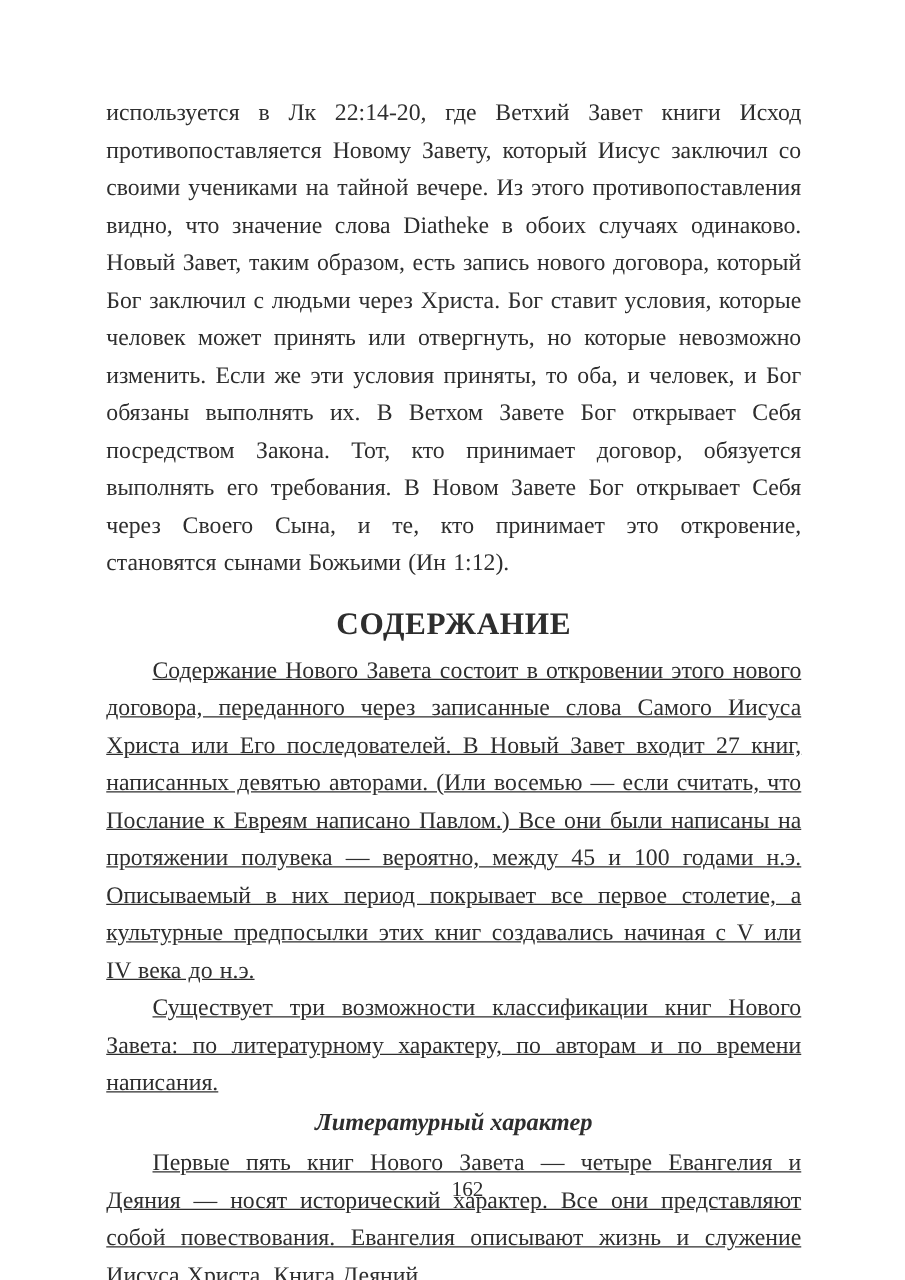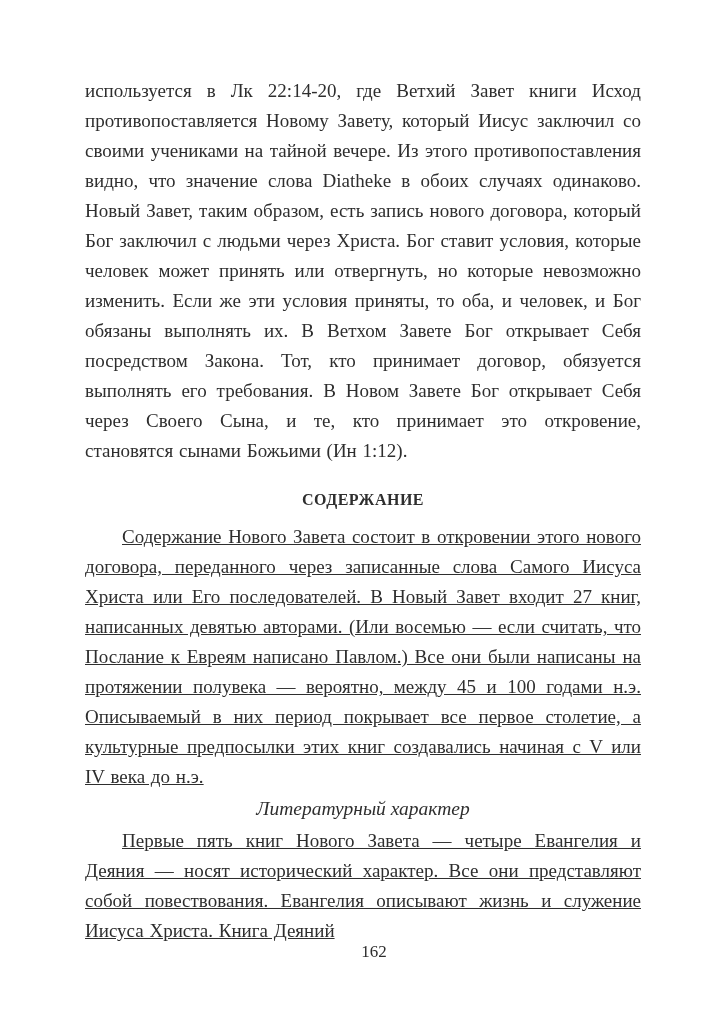--- a/index.html
+++ b/index.html
@@ -33,33 +33,33 @@
     text-align: justify;
     word-spacing: 1px;
   }
 
   .para.indent {
     text-indent: 37px;
     text-decoration: underline;
   }
 
   .section-heading {
-    font-size: 16px;
+    font-size: 25px;
     line-height: 30px;
     font-weight: bold;
     text-align: center;
     letter-spacing: 0.5px;
     margin-top: 19px;
     margin-bottom: 7px;
   }
 
   .subsection-heading {
     font-size: 19.5px;
     line-height: 30px;
-    font-weight: normal;
+    font-weight: bold;
     font-style: italic;
     text-align: center;
     margin-top: 2px;
     margin-bottom: 2px;
   }
 
   .page-number {
     position: absolute;
     top: 941px;
     left: 12px;
@@ -76,20 +76,21 @@
 <div class="page">
 
   <div class="text-block">
 
     <p class="para">используется в Лк 22:14-20, где Ветхий Завет книги Исход противопоставляется Новому Завету, который Иисус заключил со своими учениками на тайной вечере. Из этого противопоставления видно, что значение слова Diatheke в обоих случаях одинаково. Новый Завет, таким образом, есть запись нового договора, который Бог заключил с людьми через Христа. Бог ставит условия, которые человек может принять или отвергнуть, но которые невозможно изменить. Если же эти условия приняты, то оба, и человек, и Бог обязаны выполнять их. В Ветхом Завете Бог открывает Себя посредством Закона. Тот, кто принимает договор, обязуется выполнять его требования. В Новом Завете Бог открывает Себя через Своего Сына, и те, кто принимает это откровение, становятся сынами Божьими (Ин 1:12).</p>
 
     <h2 class="section-heading">СОДЕРЖАНИЕ</h2>
 
     <p class="para indent">Содержание Нового Завета состоит в откровении этого нового договора, переданного через записанные слова Самого Иисуса Христа или Его последователей. В Новый Завет входит 27 книг, написанных девятью авторами. (Или восемью — если считать, что Послание к Евреям написано Павлом.) Все они были написаны на протяжении полувека — вероятно, между 45 и 100 годами н.э. Описываемый в них период покрывает все первое столетие, а культурные предпосылки этих книг создавались начиная с V или IV века до н.э.</p>
 
+    <p class="para indent">Существует три возможности классификации книг Нового Завета: по литературному характеру, по авторам и по времени написания.</p>
 
     <h3 class="subsection-heading">Литературный характер</h3>
 
     <p class="para indent">Первые пять книг Нового Завета — четыре Евангелия и Деяния — носят исторический характер. Все они представляют собой повествования. Евангелия описывают жизнь и служение Иисуса Христа. Книга Деяний</p>
 
   </div>
 
   <div class="page-number">162</div>
 
 </div>

